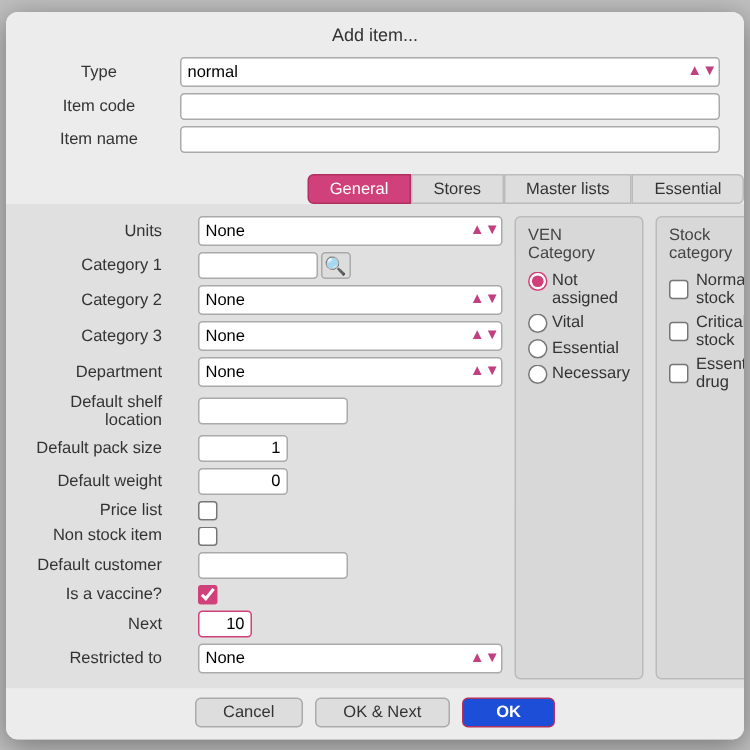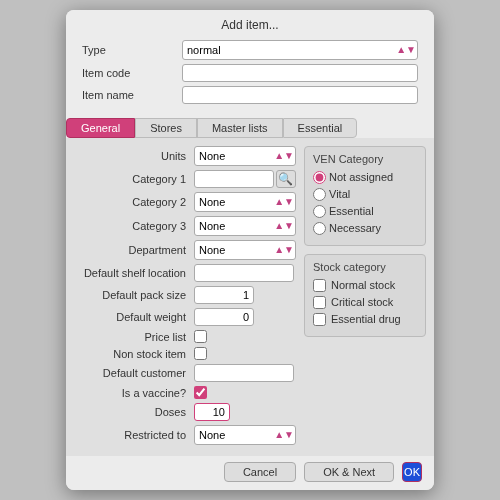--- a/index.html
+++ b/index.html
@@ -13,21 +13,21 @@
       justify-content: center;
       width: 500px;
       height: 500px;
       overflow: hidden;
     }
 
     .dialog {
       background: #ececec;
       border-radius: 8px;
       box-shadow: 0 4px 20px rgba(0,0,0,0.4);
-      width: 368px;
+      width: 492px;
       min-height: 480px;
       display: flex;
       flex-direction: column;
       overflow: hidden;
     }
 
     .dialog-title {
       text-align: center;
       padding: 8px 12px 4px;
       font-size: 12px;
@@ -41,21 +41,21 @@
       padding: 4px 16px 6px;
     }
 
     .field-row {
       display: flex;
       align-items: center;
       margin-bottom: 4px;
     }
 
     .field-label {
-      text-align: left;
+      text-align: center;
       width: 100px;
       padding-right: 8px;
       color: #333;
       font-size: 11px;
       flex-shrink: 0;
     }
 
     .field-input {
       flex: 1;
       height: 18px;
@@ -94,21 +94,21 @@
       color: #c04080;
       font-size: 10px;
       display: flex;
       flex-direction: column;
       line-height: 6px;
     }
 
     
     .tab-bar {
       display: flex;
-      justify-content: flex-start;
+      justify-content: flex-end;
       padding: 4px 0 0;
       background: #ececec;
       gap: 0;
     }
 
     .tab {
       padding: 3px 14px;
       font-size: 11px;
       border: 1px solid #bbb;
       cursor: pointer;
@@ -139,21 +139,21 @@
       flex: 1;
     }
 
     .left-panel {
       flex: 1;
     }
 
     .right-panel {
       width: 145px;
       display: flex;
-      flex-direction: column;
+      flex-direction: row;
       gap: 8px;
     }
 
     .right-section {
       background: #d8d8d8;
       border: 1px solid #bbb;
       border-radius: 4px;
       padding: 6px 8px;
     }
 
@@ -198,21 +198,21 @@
 
     .field-row-small {
       display: flex;
       align-items: center;
       margin-bottom: 4px;
     }
 
     .field-label-small {
       text-align: right;
       width: 120px;
-      padding-right: 8px;
+      padding-right: 24px;
       color: #333;
       font-size: 11px;
       flex-shrink: 0;
     }
 
     .field-input-small {
       width: 60px;
       height: 18px;
       border: 1px solid #aaa;
       border-radius: 3px;
@@ -245,42 +245,43 @@
       background: white;
       padding: 0 4px;
       font-size: 11px;
       text-align: right;
       outline: none;
     }
 
     
     .button-bar {
       display: flex;
-      justify-content: flex-end;
+      justify-content: center;
       align-items: center;
       padding: 6px 12px 8px;
       background: #ececec;
       gap: 8px;
     }
 
     .btn {
       padding: 3px 18px;
       border-radius: 4px;
       border: 1px solid #aaa;
       font-size: 11px;
       cursor: pointer;
       background: #ddd;
       color: #333;
     }
 
     .btn-pink {
       background: #1d4ed8;
       color: white;
       border-color: #b03060;
-      padding: 3px 1px;
+      padding: 3px 22px;
+      font-weight: bold;
     }
   </style>
 </head>
 <body>
 
 <div class="dialog">
 
   <div class="dialog-title">Add item...</div>
 
   <div class="top-fields">
@@ -389,21 +390,21 @@
         <div class="field-label-small">Default customer</div>
         <input class="field-input-small" style="width: 100px;" type="text" value="">
       </div>
 
       <div class="field-row-small">
         <div class="field-label-small">Is a vaccine?</div>
         <input type="checkbox" checked="" style="accent-color: rgb(208, 64, 122);">
       </div>
 
       <div class="field-row-small">
-        <div class="field-label-small">Doses</div>
+        <div class="field-label-small">Next</div>
         <input class="doses-input" type="text" value="10" style="">
       </div>
 
       <div class="field-row-small">
         <div class="field-label-small">Restricted to</div>
         <div class="select-wrapper" style="width:100px;">
           <select>
             <option>None</option>
           </select>
           <span class="select-arrow">▲▼</span>

